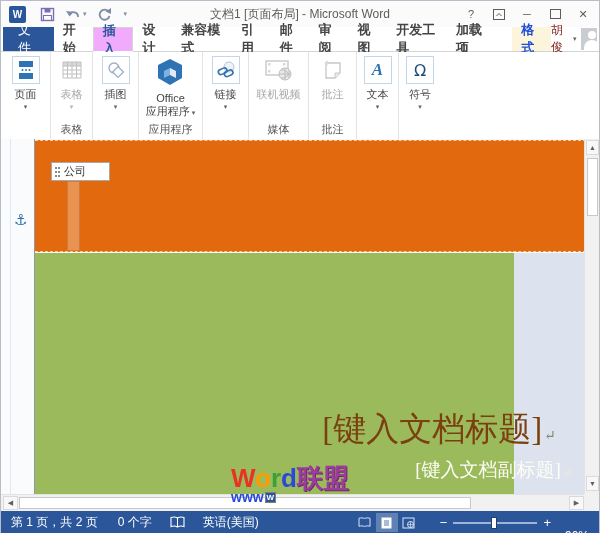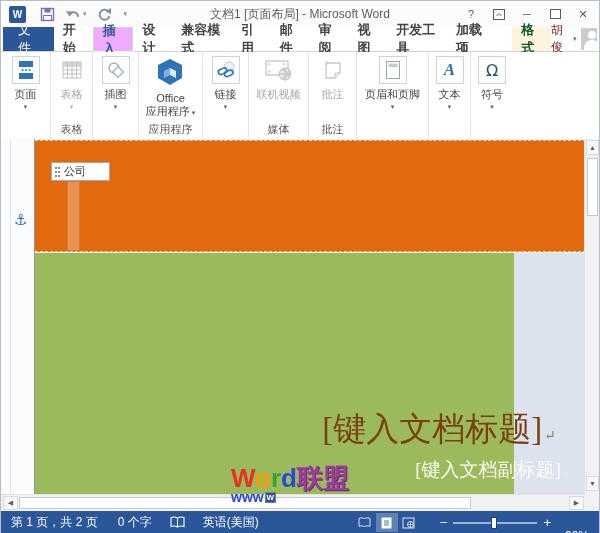--- a/index.html
+++ b/index.html
@@ -15,21 +15,21 @@
   .qat-caret { font-size:7px; color:#7b8da5; margin-left:2px; }
   .win-title { position:absolute; left:0; right:0; text-align:center; font-size:12px; color:#5d5d5d; pointer-events:none; }
   .win-controls { position:absolute; right:4px; top:0; height:26px; display:flex; align-items:center; gap:4px; }
   .win-btn { width:24px; height:20px; display:flex; align-items:center; justify-content:center; font-size:11px; color:#5d5d5d; }
 
   
   .tabrow { position:absolute; left:0; top:26px; width:100%; height:25px; background:#fff; border-bottom:1px solid #d4d4d4; display:flex; align-items:stretch; font-size:13px; }
   .tab-file { background:#2b579a; color:#fff; padding:0 15px; display:flex; align-items:center; margin-left:2px; }
   .tab { color:#444; padding:0 9px; display:flex; align-items:center;font-weight:bold; }
   .tab.active { background:#f0abfc; color:#2b579a; border:1px solid #d4d4d4; border-bottom:1px solid #fff; margin-bottom:-1px; }
-  .tab.contextual { background:#fdf4dc; color:#14532d; margin-left:16px; }
+  .tab.contextual { background:#fdf4dc; color:#1d4ed8; margin-left:16px; }
   .user-area { margin-left:auto; display:flex; align-items:center; gap:4px; padding-right:2px; }
   .user-name { font-size:12px; color:#7f1d1d; }
   .user-caret { font-size:7px; color:#666; }
   .avatar { width:22px; height:22px; background:#c9cdd2; position:relative; overflow:hidden; }
   .avatar:before { content:""; position:absolute; left:7px; top:3px; width:8px; height:8px; border-radius:50%; background:#fff; }
   .avatar:after { content:""; position:absolute; left:3px; top:12px; width:16px; height:12px; border-radius:8px 8px 0 0; background:#fff; }
 
   
   .ribbon { position:absolute; left:0; top:51px; width:100%; height:87px; background:#fff; display:flex; }
   .rgroup { position:relative; height:100%; border-right:1px solid #e4e4e4; display:flex; justify-content:center; padding-top:4px; }
@@ -265,32 +265,20 @@
             <path d="M4 4 H18 V14 L13 19 H4 Z" fill="#fff" stroke="#c6c6c6" stroke-width="1.3"></path>
             <path d="M18 14 L13 14 L13 19" fill="#eee" stroke="#c6c6c6"></path>
             <path d="M5 1 L6 3 L8 3.5 L6 4.5 L5 7 L4 4.5 L2 3.5 L4 3 Z" fill="#d8d8d8"></path>
           </svg>
         </div>
         <div class="rlabel disabled">批注</div>
       </div>
       <div class="rcaption">批注</div>
     </div>
 
-    <div class="rgroup" style="width:72px">
-      <div class="rbtn">
-        <div class="ricon-frame">
-          <svg width="16" height="20" viewBox="0 0 16 20">
-            <rect x="1.5" y="1.5" width="13" height="17" fill="#fff" stroke="#9aa5b1"></rect>
-            <rect x="3.5" y="3.5" width="9" height="3.5" fill="#c5ccd6"></rect>
-          </svg>
-        </div>
-        <div class="rlabel">页眉和页脚</div>
-        <div class="rcaret">▾</div>
-      </div>
-    </div>
 
     <div class="rgroup" style="width:42px">
       <div class="rbtn">
         <div class="ricon-frame">
           <span style="font-size:17px;font-style:italic;font-weight:bold;color:#2e74b5;font-family:'Liberation Serif',serif;">A</span>
         </div>
         <div class="rlabel">文本</div>
         <div class="rcaret">▾</div>
       </div>
     </div>

